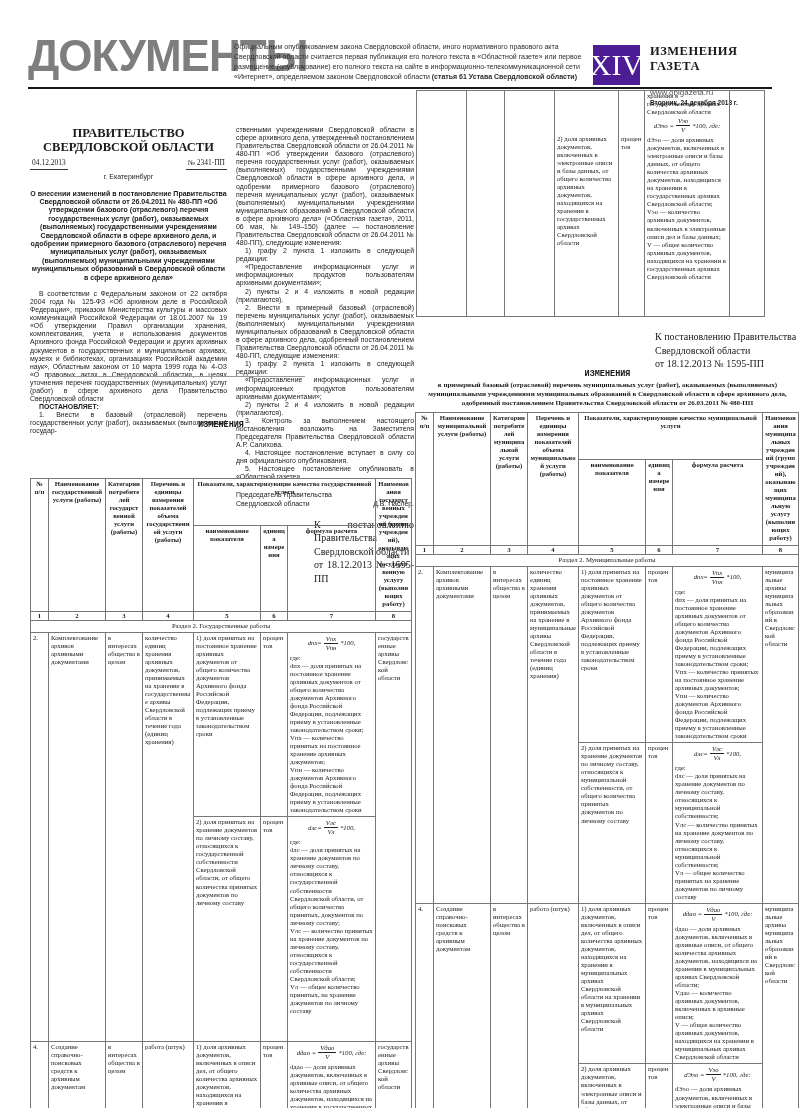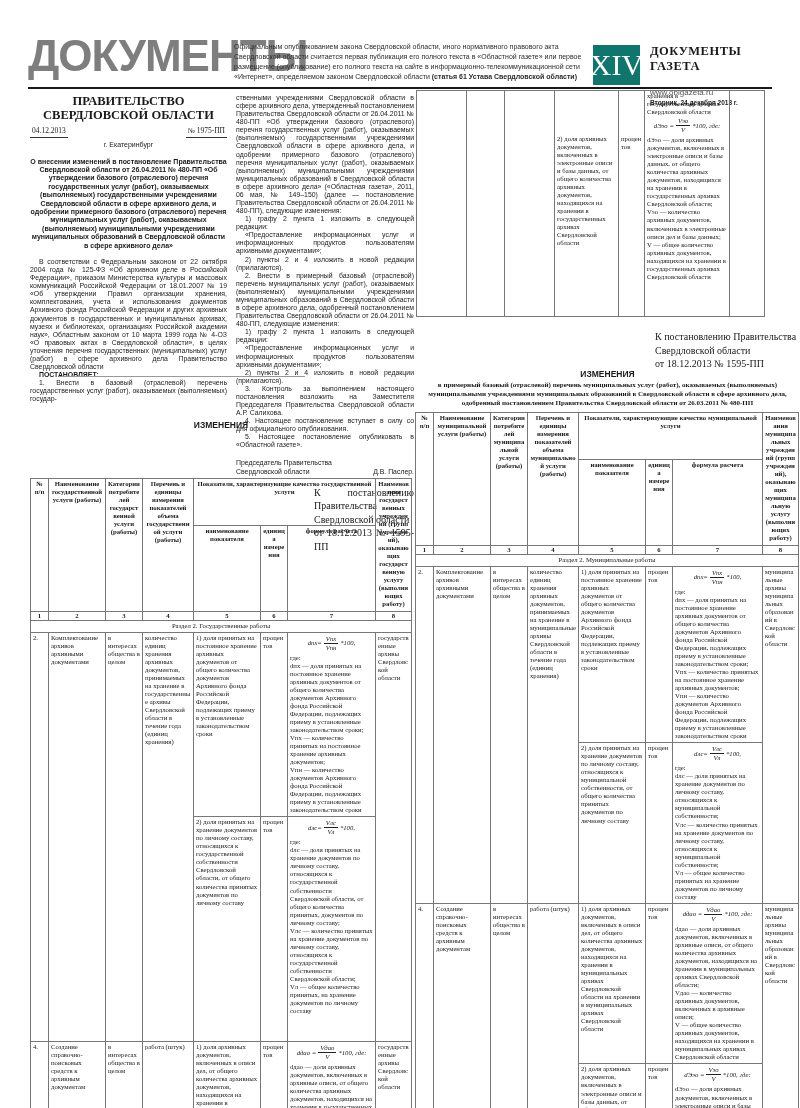--- a/index.html
+++ b/index.html
@@ -8,53 +8,53 @@
 
   
   .masthead { position:absolute; left:28px; top:34px; width:205px;
               font-family:"Liberation Sans", sans-serif; font-weight:bold;
               font-size:44px; letter-spacing:-1px; color:#7e7e7e; line-height:1; }
   .official-note { position:absolute; left:234px; top:42px; width:352px;
                    font-family:"Liberation Sans", sans-serif; font-size:7px; line-height:1.45;
                    color:#2b2b2b; text-align:left; }
   .official-note b { font-weight:bold; }
   .pagenum-box { position:absolute; left:593px; top:45px; width:47px; height:40px;
-                 background:#0f766e; color:#fff; display:flex; align-items:center; justify-content:center;
+                 background:#4c1d95; color:#fff; display:flex; align-items:center; justify-content:center;
                  font-family:"Liberation Serif", serif; font-size:30px; }
   .gz { position:absolute; left:650px; top:44px; width:130px; }
   .gz-name { font-family:"Liberation Serif", serif; font-weight:bold; font-size:12.5px; letter-spacing:0.5px; }
   .gz-site { font-family:"Liberation Sans", sans-serif; font-size:8px; color:#555; margin-top:14px; }
   .gz-date { font-family:"Liberation Sans", sans-serif; font-size:6.5px; font-weight:bold; margin-top:2px; }
   .head-rule { position:absolute; left:28px; top:87px; width:744px; height:2px; background:#181818; }
 
   
   .colA { position:absolute; left:30px; top:94px; width:197px; }
   .colB { position:absolute; left:236px; top:94px; width:178px; }
-  .colA, .colB { font-family:"Liberation Sans", sans-serif; font-size:6.9px; line-height:1.17; text-align:justify; }
+  .colA, .colB { font-family:"Liberation Sans", sans-serif; font-size:6.9px; line-height:1.17; text-align:justify;margin-top:32px; }
   .d-auth { font-family:"Liberation Serif", serif; font-weight:bold; font-size:12.5px; text-align:center; line-height:1.15; }
   .d-type { font-family:"Liberation Serif", serif; font-weight:bold; font-size:21px; text-align:center; letter-spacing:1px; margin-top:3px; }
   .d-daterow { display:flex; justify-content:space-between; font-family:"Liberation Serif", serif; font-size:7.5px; margin-top:4px; }
   .d-daterow span { border-bottom:0.8px solid #333; padding:0 2px 1px; }
   .d-city { text-align:center; font-size:7px; margin-top:3px; }
   .d-title { font-weight:bold; text-align:center; font-size:7px; line-height:1.2; margin-top:9px; }
   .colA p, .colB p { margin:0; text-indent:9px; }
   .first-par { margin-top:8px !important; }
   .noindent { text-indent:0 !important; }
   .resolves { font-weight:bold; text-indent:9px; margin:0; }
   .sig { display:flex; justify-content:space-between; align-items:flex-end; margin-top:10px; font-size:6.9px; }
   .sig .t { text-align:left; }
   .attrib { font-family:"Liberation Serif", serif; font-size:10px; line-height:1.35; }
   .attrib-colB { margin:10px 0 0 78px; }
   .attrib-right { position:absolute; left:655px; top:330px; }
   .left-sep { position:absolute; left:60px; top:376px; width:245px; height:1px; background:#999; }
 
   
   .chg1-head { position:absolute; left:30px; top:420px; width:382px; }
   .chg2-head { position:absolute; left:415px; top:369px; width:385px; }
-  .chg-title { text-align:center; font-weight:bold; font-size:8.5px; font-family:Liberation Sans, sans-serif; }
+  .chg-title { text-align:center; font-weight:bold; font-size:8.5px; font-family:Liberation Mono, monospace; }
   .chg-sub { text-align:center; font-weight:bold; font-size:7px; line-height:1.3; margin-top:2px;
              font-family:"Liberation Serif", serif; white-space:pre-line; }
 
   
   .tbl1 { position:absolute; left:30px;  top:478px; width:381px; }
   .tbl2 { position:absolute; left:415px; top:412px; width:383px; }
   .tbl0 { position:absolute; left:416px; top:90px;  width:348px; }
   table.doc { width:100%; border-collapse:collapse; table-layout:fixed;
               font-family:"Liberation Serif", serif; font-size:6.7px; line-height:1.2; color:#1a1a1a; }
   table.doc td { border:0.7px solid #777; padding:1px 2px 2px; vertical-align:top; overflow:hidden; word-wrap:break-word; }
@@ -75,31 +75,31 @@
 <div class="page">
 
   <div class="masthead">ДОКУМЕНТЫ</div>
   <div class="official-note">
     <span>Официальным опубликованием закона Свердловской области, иного нормативного правового акта Свердловской области считается первая публикация его полного текста в «Областной газете» или первое размещение (опубликование) его полного текста на сайте в информационно-телекоммуникационной сети «Интернет», определяемом законом Свердловской области </span><b>(статья 61 Устава Свердловской области)</b>
   </div>
   <div class="pagenum-box">
     <span>XIV</span>
   </div>
   <div class="gz">
-    <div class="gz-name">ДОКУМЕНТЫ ГАЗЕТА</div>
+    <div class="gz-name">ИЗМЕНЕНИЯ ГАЗЕТА</div>
     <div class="gz-site">www.oblgazeta.ru</div>
     <div class="gz-date">Вторник, 24 декабря 2013 г.</div>
   </div>
   <div class="head-rule"></div>
 
   <div class="colA">
     <div class="d-auth">ПРАВИТЕЛЬСТВО СВЕРДЛОВСКОЙ ОБЛАСТИ</div>
     <div class="d-daterow">
       <span>04.12.2013</span>
-      <span>№ 1975-ПП</span>
+      <span>№ 2341-ПП</span>
     </div>
     <div class="d-city">г. Екатеринбург</div>
     <div class="d-title">О внесении изменений в постановление Правительства Свердловской области от 26.04.2011 № 480-ПП «Об утверждении базового (отраслевого) перечня государственных услуг (работ), оказываемых (выполняемых) государственными учреждениями Свердловской области в сфере архивного дела, и одобрении примерного базового (отраслевого) перечня муниципальных услуг (работ), оказываемых (выполняемых) муниципальными учреждениями муниципальных образований в Свердловской области в сфере архивного дела»</div>
     <p class="first-par">В соответствии с Федеральным законом от 22 октября 2004 года № 125-ФЗ «Об архивном деле в Российской Федерации», приказом Министерства культуры и массовых коммуникаций Российской Федерации от 18.01.2007 № 19 «Об утверждении Правил организации хранения, комплектования, учета и использования документов Архивного фонда Российской Федерации и других архивных документов в государственных и муниципальных архивах, музеях и библиотеках, организациях Российской академии наук», Областным законом от 10 марта 1999 года № 4-ОЗ «О правовых актах в Свердловской области», в целях уточнения перечня государственных (муниципальных) услуг (работ) в сфере архивного дела Правительство Свердловской области</p>
     <p class="resolves">ПОСТАНОВЛЯЕТ:</p>
     <p>1. Внести в базовый (отраслевой) перечень государственных услуг (работ), оказываемых (выполняемых) государ-</p>
   </div>
 
   <div class="colB">
     <p class="noindent">ственными учреждениями Свердловской области в сфере архивного дела, утвержденный постановлением Правительства Свердловской области от 26.04.2011 № 480-ПП «Об утверждении базового (отраслевого) перечня государственных услуг (работ), оказываемых (выполняемых) государственными учреждениями Свердловской области в сфере архивного дела, и одобрении примерного базового (отраслевого) перечня муниципальных услуг (работ), оказываемых (выполняемых) муниципальными учреждениями муниципальных образований в Свердловской области в сфере архивного дела» («Областная газета», 2011, 06 мая, № 149–150) (далее — постановление Правительства Свердловской области от 26.04.2011 № 480-ПП), следующие изменения:</p>

